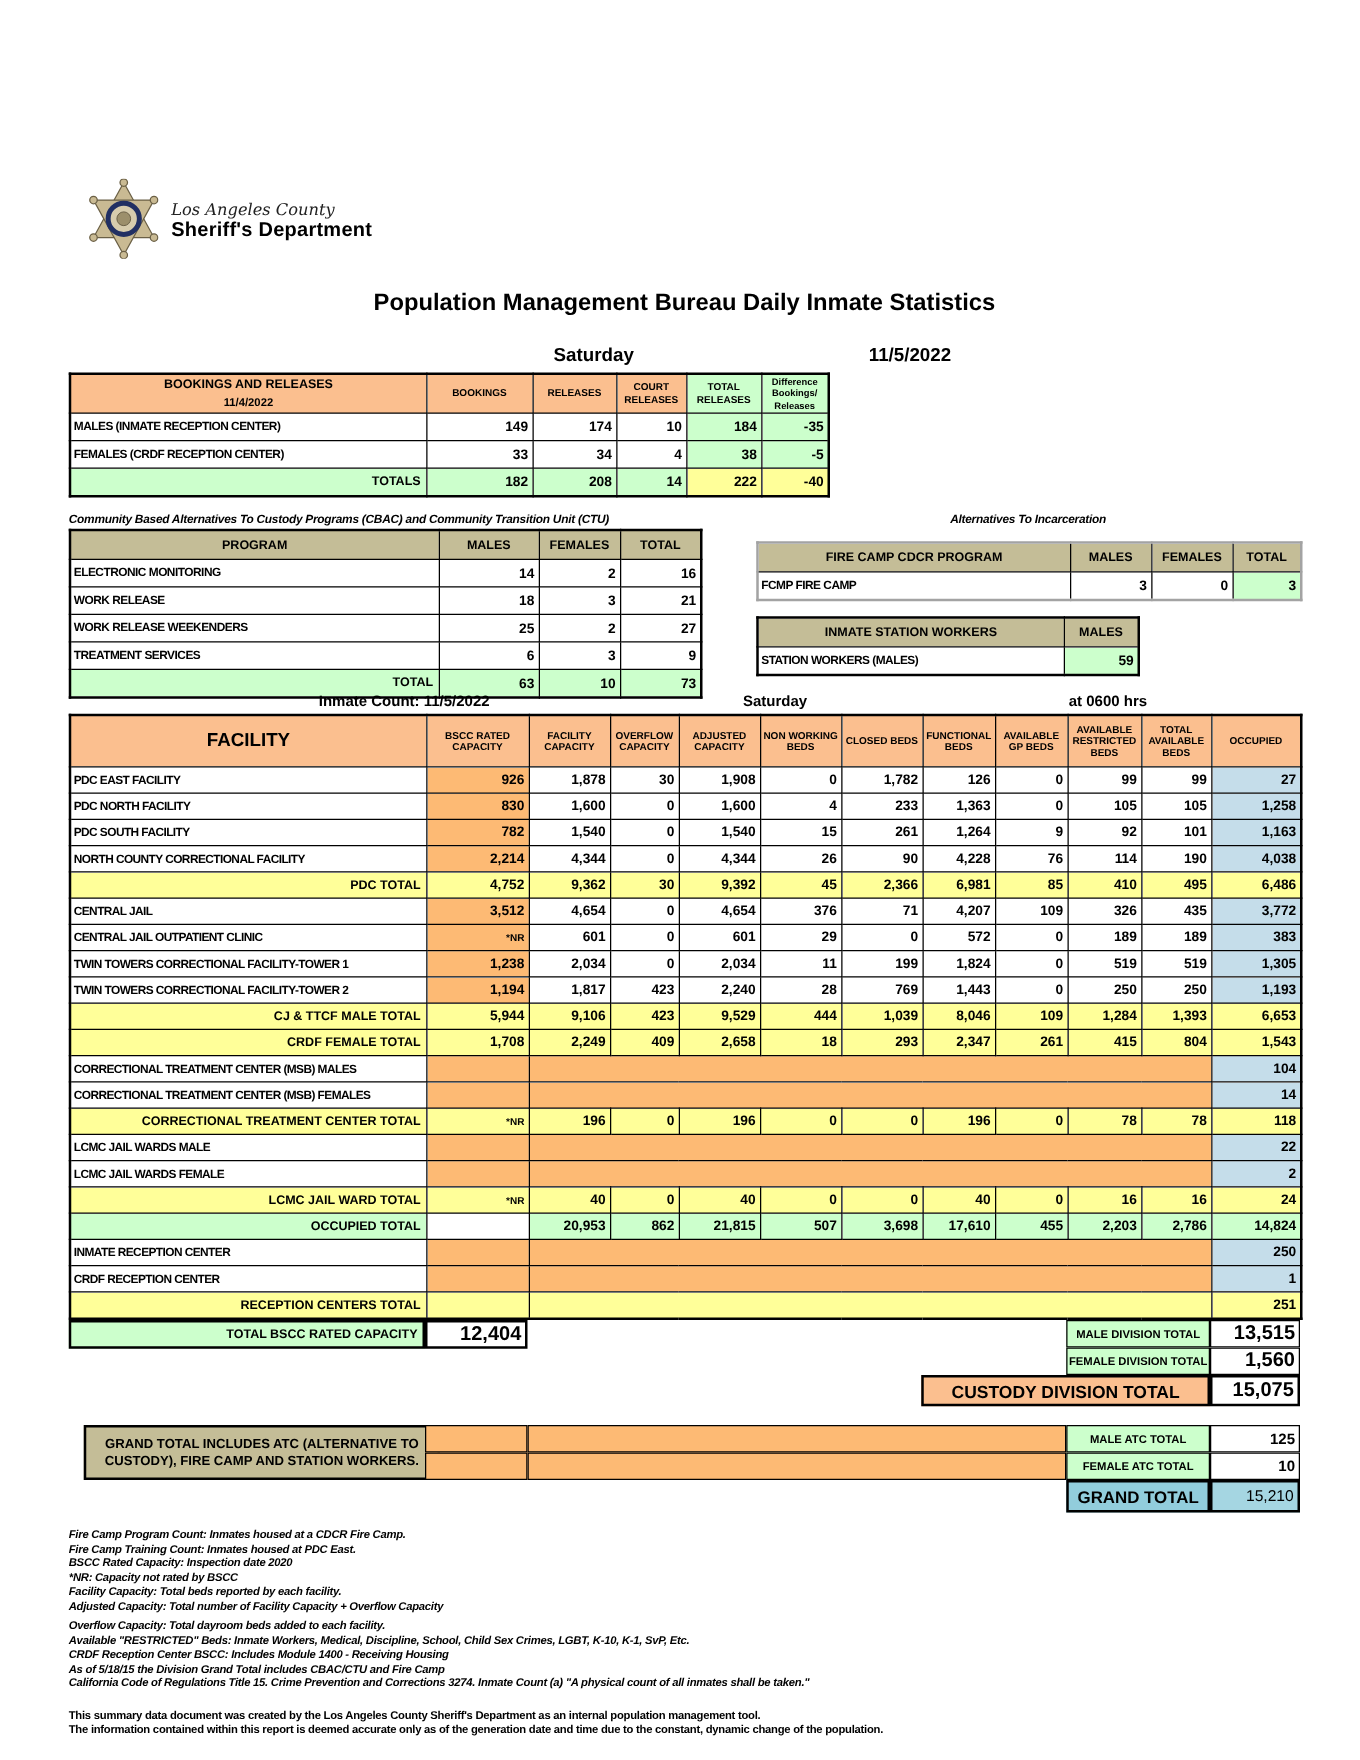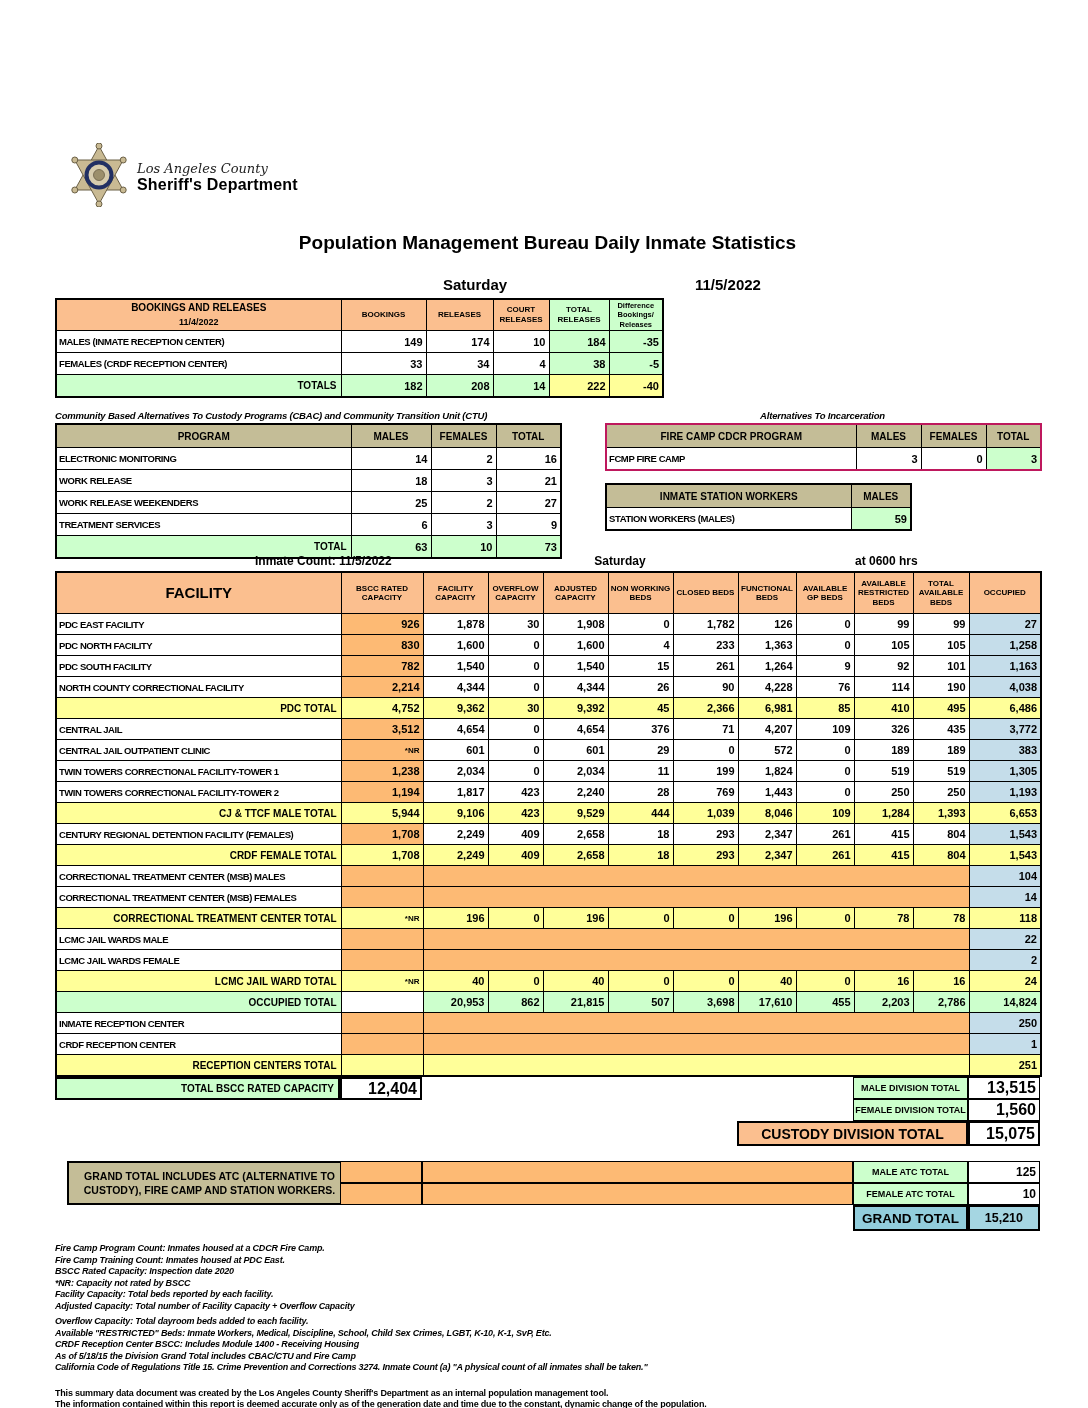--- a/index.html
+++ b/index.html
@@ -48,21 +48,21 @@
   .small-title{font-size:9.5px;font-weight:bold;font-style:italic;letter-spacing:-0.2px;}
   .cb{width:505px;border:2px solid #000;margin-top:2px;}
   .cb th,.cb td{border:1px solid #000;}
   .cb th{font-size:10px;font-weight:bold;text-align:center;height:20px;}
   .cb td{height:19px;}
   .cb .rowlbl{font-size:9.5px;font-weight:bold;letter-spacing:-0.4px;padding-left:2px;}
   .cb .lbl-r{text-align:right;font-size:10px;font-weight:bold;padding-right:4px;}
   .cb .num{text-align:right;font-weight:bold;font-size:11px;padding-right:3px;}
   .alt-block{position:absolute;left:550px;top:0;width:435px;}
   .alt-title{text-align:center;}
-  .fc{width:435px;border:2px solid #be185d;margin-top:2px;}
+  .fc{width:435px;border:2px solid #a3a3a3;margin-top:12px;}
   .sw{width:305px;border:2px solid #000;margin-top:12px;}
   .fc th,.fc td,.sw th,.sw td{border:1px solid #000;}
   .fc th,.sw th{font-size:10px;font-weight:bold;text-align:center;height:20px;}
   .fc td,.sw td{height:19px;}
   .fc .rowlbl,.sw .rowlbl{font-size:9.5px;font-weight:bold;letter-spacing:-0.4px;padding-left:2px;}
   .fc .num,.sw .num{text-align:right;font-weight:bold;font-size:11px;padding-right:3px;}
 
   
   .count-row{position:relative;height:15px;margin-top:14px;font-weight:bold;font-size:12px;}
   .count-row .c1{position:absolute;left:200px;}
@@ -87,21 +87,21 @@
   .custody-lbl{justify-content:center;font-weight:bold;font-size:14px;border-width:2px !important;}
   .custody-val{border-width:2px !important;font-size:12.5px;}
 
   
   .grand{position:relative;height:70px;margin-top:14px;}
   .grand .cell{position:absolute;border:1px solid #000;box-sizing:border-box;display:flex;align-items:center;}
   .note-box{left:12px;top:0;width:285px;height:44px;border-width:2px !important;flex-direction:column;justify-content:center;font-weight:bold;font-size:10.5px;text-align:center;line-height:1.35;}
   .grand .lblc{justify-content:center;font-weight:bold;font-size:9px;}
   .grand .val{justify-content:flex-end;font-weight:bold;font-size:12px;padding-right:3px;}
   .grand-lbl{justify-content:center;font-weight:bold;font-size:13.5px;border-width:2px !important;}
-  .grand-val{border-width:2px !important;font-size:12.5px;justify-content:flex-end;font-weight:bold;padding-right:15px;}
+  .grand-val{border-width:2px !important;font-size:12.5px;justify-content:flex-end;font-weight:normal;padding-right:3px;}
 
   
   .footnotes{margin-top:12px;font-size:9px;font-weight:bold;font-style:italic;line-height:11.5px;letter-spacing:-0.2px;}
   .disclaimer{margin-top:14px;font-size:9px;font-weight:bold;line-height:11.5px;letter-spacing:-0.2px;}
 </style>
 </head>
 <body>
 
 <div class="sheet">
 
@@ -447,34 +447,20 @@
           <td class="num yellow">9,529</td>
           <td class="num yellow">444</td>
           <td class="num yellow">1,039</td>
           <td class="num yellow">8,046</td>
           <td class="num yellow">109</td>
           <td class="num yellow">1,284</td>
           <td class="num yellow">1,393</td>
           <td class="num yellow">6,653</td>
         </tr>
         <tr>
-          <td class="lbl">CENTURY REGIONAL DETENTION FACILITY (FEMALES)</td>
-          <td class="num gray">1,708</td>
-          <td class="num">2,249</td>
-          <td class="num">409</td>
-          <td class="num">2,658</td>
-          <td class="num">18</td>
-          <td class="num">293</td>
-          <td class="num">2,347</td>
-          <td class="num">261</td>
-          <td class="num">415</td>
-          <td class="num">804</td>
-          <td class="num blue">1,543</td>
-        </tr>
-        <tr>
           <td class="lbl-r yellow">CRDF FEMALE TOTAL</td>
           <td class="num yellow">1,708</td>
           <td class="num yellow">2,249</td>
           <td class="num yellow">409</td>
           <td class="num yellow">2,658</td>
           <td class="num yellow">18</td>
           <td class="num yellow">293</td>
           <td class="num yellow">2,347</td>
           <td class="num yellow">261</td>
           <td class="num yellow">415</td>

